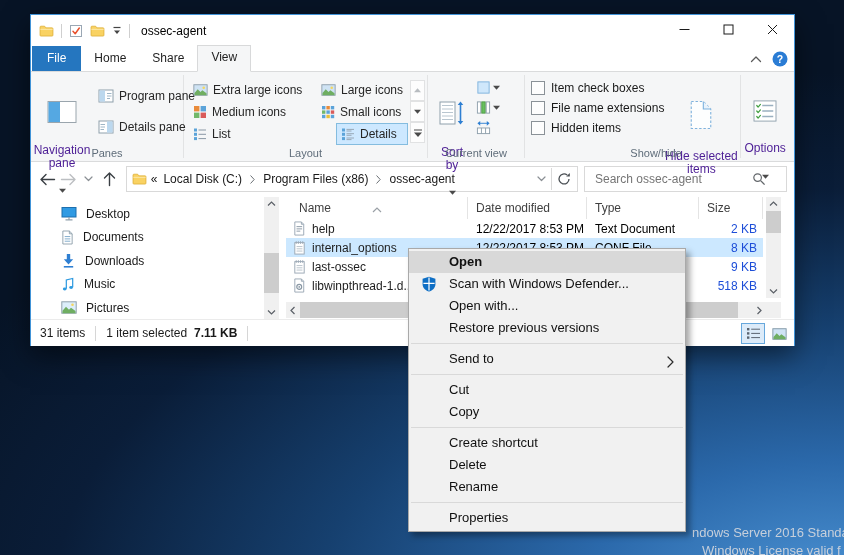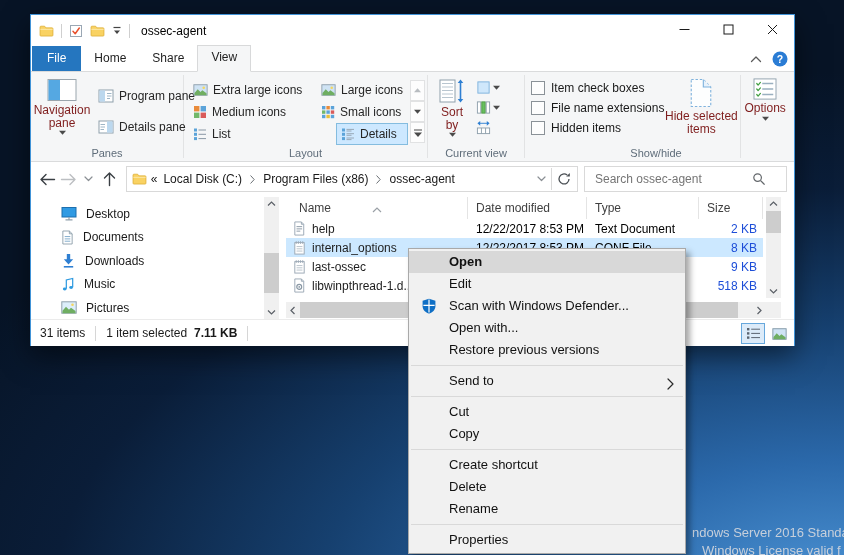--- a/index.html
+++ b/index.html
@@ -30,21 +30,21 @@
 
   
   .ribbon{position:absolute;top:56px;left:0;right:0;height:89px;background:#f5f6f7;border-top:1px solid #dadbdc;border-bottom:1px solid #dadbdc;display:flex;z-index:2;}
   .rgroup{position:relative;height:100%;flex:0 0 auto;}
   .glabel{position:absolute;bottom:2px;left:0;right:0;text-align:center;color:#5f6d7a;font-size:11px;}
   .rsep{width:1px;background:#e2e3e4;margin:3px 0;flex:0 0 auto;}
   .g-panes{width:152px;display:flex;}
   .g-layout{width:243px;display:flex;}
   .g-view{width:96px;display:flex;}
   .g-showhide{width:262px;display:flex;}
-  .bigbtn{display:flex;flex-direction:column;align-items:center;gap:2px;text-align:center;line-height:13px;color:#7f1d1d;padding-top:6px;}
+  .bigbtn{display:flex;flex-direction:column;align-items:center;gap:20px;text-align:center;line-height:13px;color:#4c1d95;padding-top:6px;margin-top:22px;}
   .smallbtn{display:flex;align-items:center;gap:5px;height:20px;padding:0 4px;color:#262626;white-space:nowrap;border:1px solid transparent;}
   .smallbtn.selected{background:#cde8ff;border:1px solid #84bcdf;margin-left:20px;}
   .panes-big{width:66px;}
   .panes-col{padding-top:13px;display:flex;flex-direction:column;gap:9px;}
   .lay-col1{width:128px;padding:7px 0 0 4px;display:flex;flex-direction:column;gap:0px;}
   .lay-col2{width:92px;padding:7px 0 0 0;display:flex;flex-direction:column;gap:0px;}
   .lay-strip{width:15px;margin:8px 2px 0 2px;display:flex;flex-direction:column;}
   .strip-btn{height:19px;border:1px solid #e1e2e3;background:#fdfdfd;display:flex;align-items:center;justify-content:center;}
   .sort-big{width:48px;}
   .view-minis{display:flex;flex-direction:column;gap:3px;padding-top:7px;}
@@ -753,21 +753,20 @@
                 <path d="M1.5 9.8l3.5-4 3 3 2-2 4.5 3.2v2.2H1.5z" fill="#6fae62"></path>
               </svg>
             </span>
           </span>
       </div>
     </div>
   </div>
 
   <div class="context-menu" id="ctxmenu">
       <div class="menu-item bold highlight"><span>Open</span></div>
-      <div class="menu-item"><span>Edit</span></div>
       <div class="menu-item"><span class="menu-icon"><svg width="16" height="16" viewBox="0 0 16 16">
             <path d="M8 .8l6.4 2v5.4c0 4.1-3.7 6.7-6.4 7.3C5.3 14.9 1.6 12.3 1.6 8.2V2.8z" fill="#0f6fc5"></path>
             <path d="M8 1.6v13M2.4 7.4h11.2" stroke="#fff" stroke-width="1.2"></path>
           </svg></span><span>Scan with Windows Defender...</span></div>
       <div class="menu-item"><span>Open with...</span></div>
       <div class="menu-item"><span>Restore previous versions</span></div>
       <div class="menu-sep"></div>
       <div class="menu-item"><span>Send to</span><span class="submenu-arrow"><svg width="7" height="12" viewBox="0 0 7 12">
             <path d="M1 1l5 5-5 5" fill="none" stroke="#2b2b2b" stroke-width="1.2" stroke-linecap="round" stroke-linejoin="round"></path>
           </svg></span></div>

